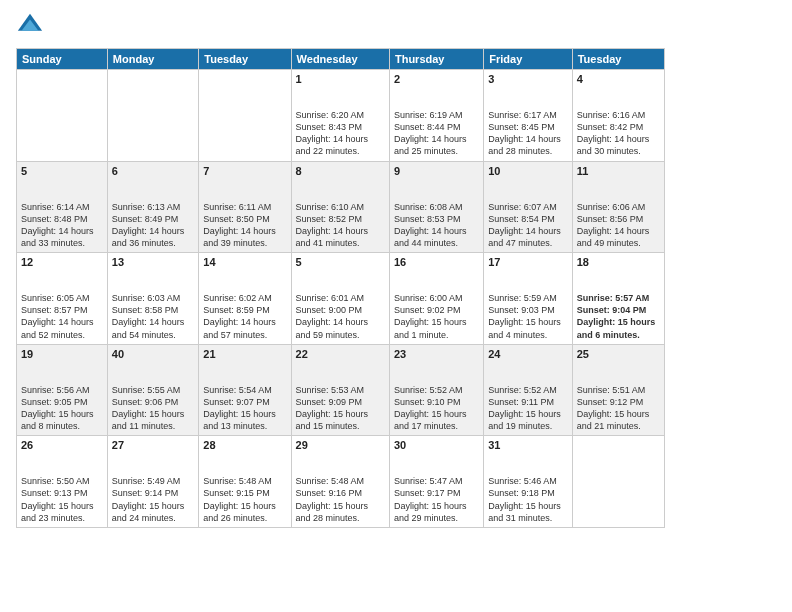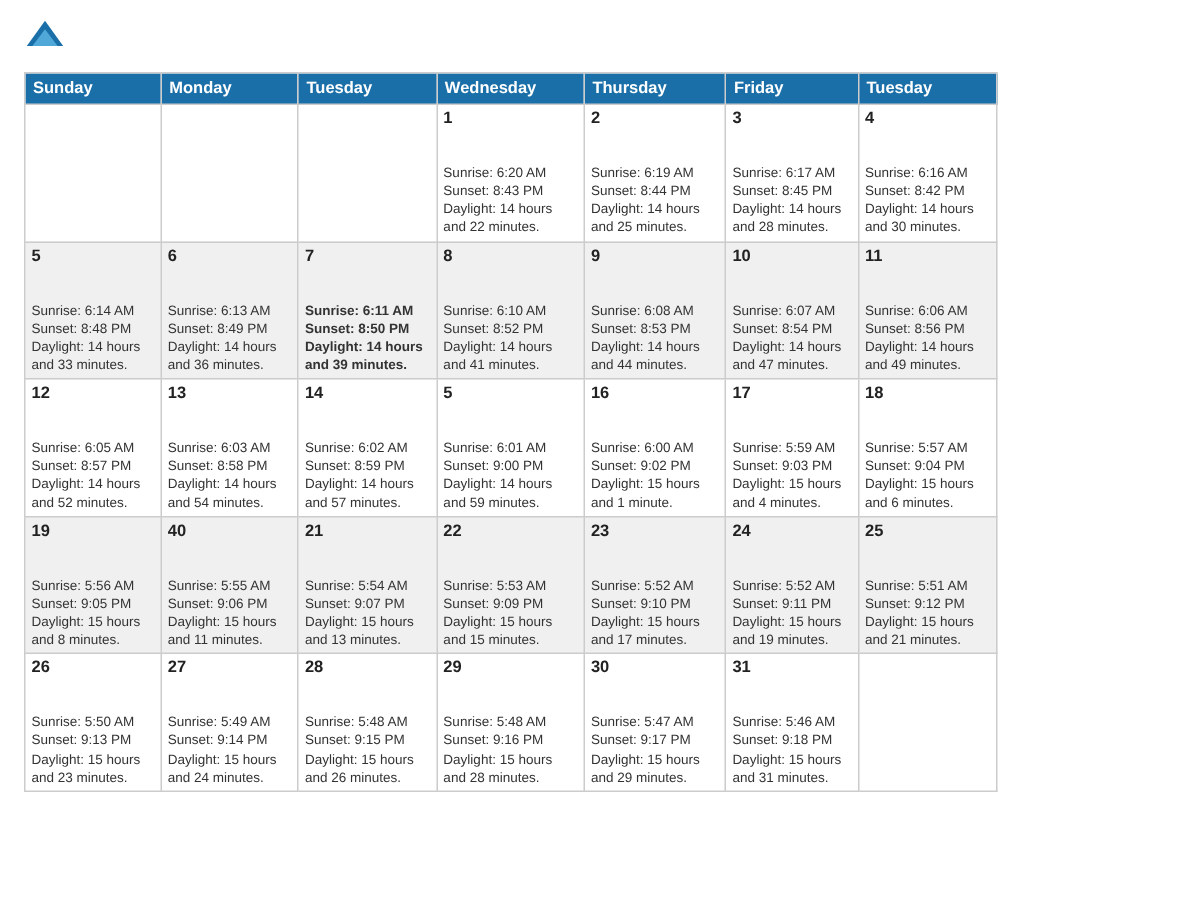--- a/index.html
+++ b/index.html
@@ -170,21 +170,21 @@
           </td>
           <td>
             <span class="day-num">6</span>
             <div class="day-info" style="white-space: pre-line;">Sunrise: 6:13 AM
 Sunset: 8:49 PM
 Daylight: 14 hours
 and 36 minutes.</div>
           </td>
           <td>
             <span class="day-num">7</span>
-            <div class="day-info" style="white-space: pre-line; font-weight: bold;">Sunrise: 6:11 AM
+            <div class="day-info" style="white-space: pre-line;">Sunrise: 6:11 AM
 Sunset: 8:50 PM
 Daylight: 14 hours
 and 39 minutes.</div>
           </td>
           <td>
             <span class="day-num">8</span>
             <div class="day-info" style="white-space: pre-line;">Sunrise: 6:10 AM
 Sunset: 8:52 PM
 Daylight: 14 hours
 and 41 minutes.</div>
@@ -249,21 +249,21 @@
           </td>
           <td>
             <span class="day-num">17</span>
             <div class="day-info" style="white-space: pre-line;">Sunrise: 5:59 AM
 Sunset: 9:03 PM
 Daylight: 15 hours
 and 4 minutes.</div>
           </td>
           <td>
             <span class="day-num">18</span>
-            <div class="day-info" style="white-space: pre-line;">Sunrise: 5:57 AM
+            <div class="day-info" style="white-space: pre-line; font-weight: bold;">Sunrise: 5:57 AM
 Sunset: 9:04 PM
 Daylight: 15 hours
 and 6 minutes.</div>
           </td>
         </tr>
         <tr>
           <td>
             <span class="day-num">19</span>
             <div class="day-info" style="white-space: pre-line;">Sunrise: 5:56 AM
 Sunset: 9:05 PM

